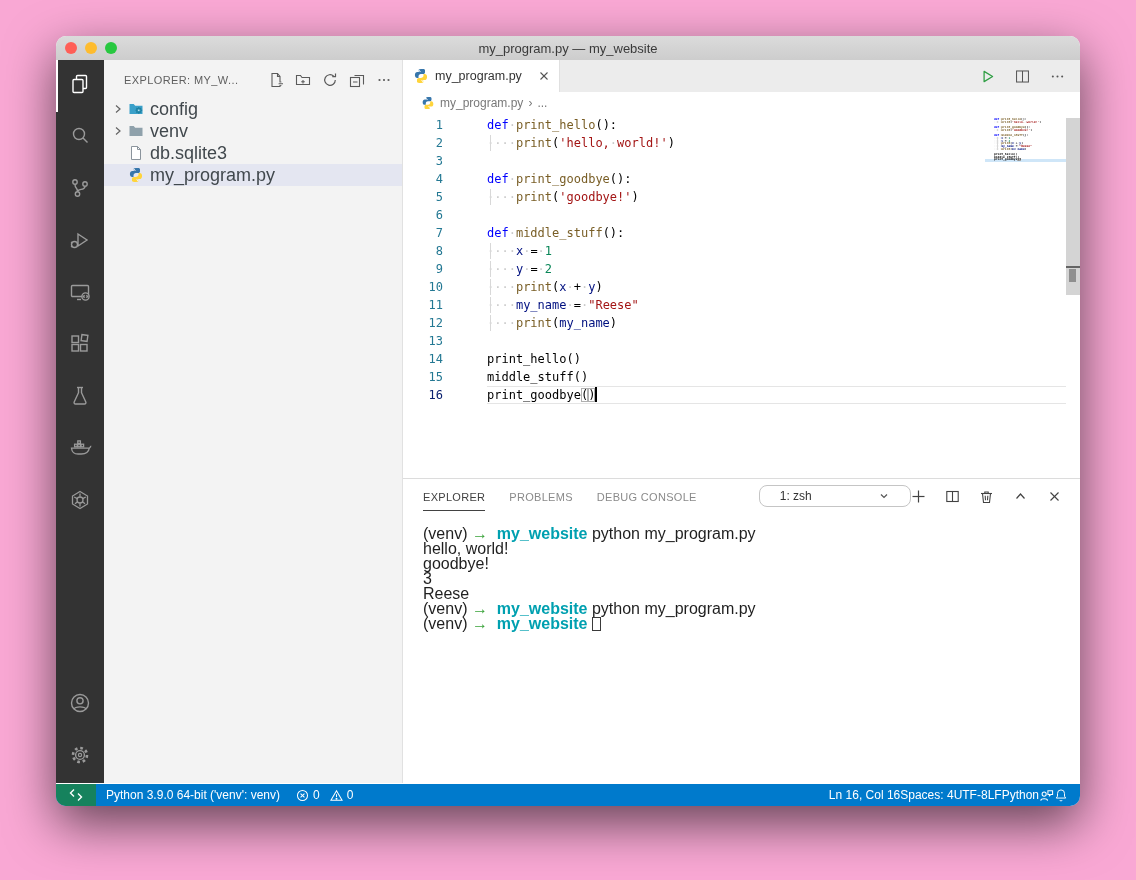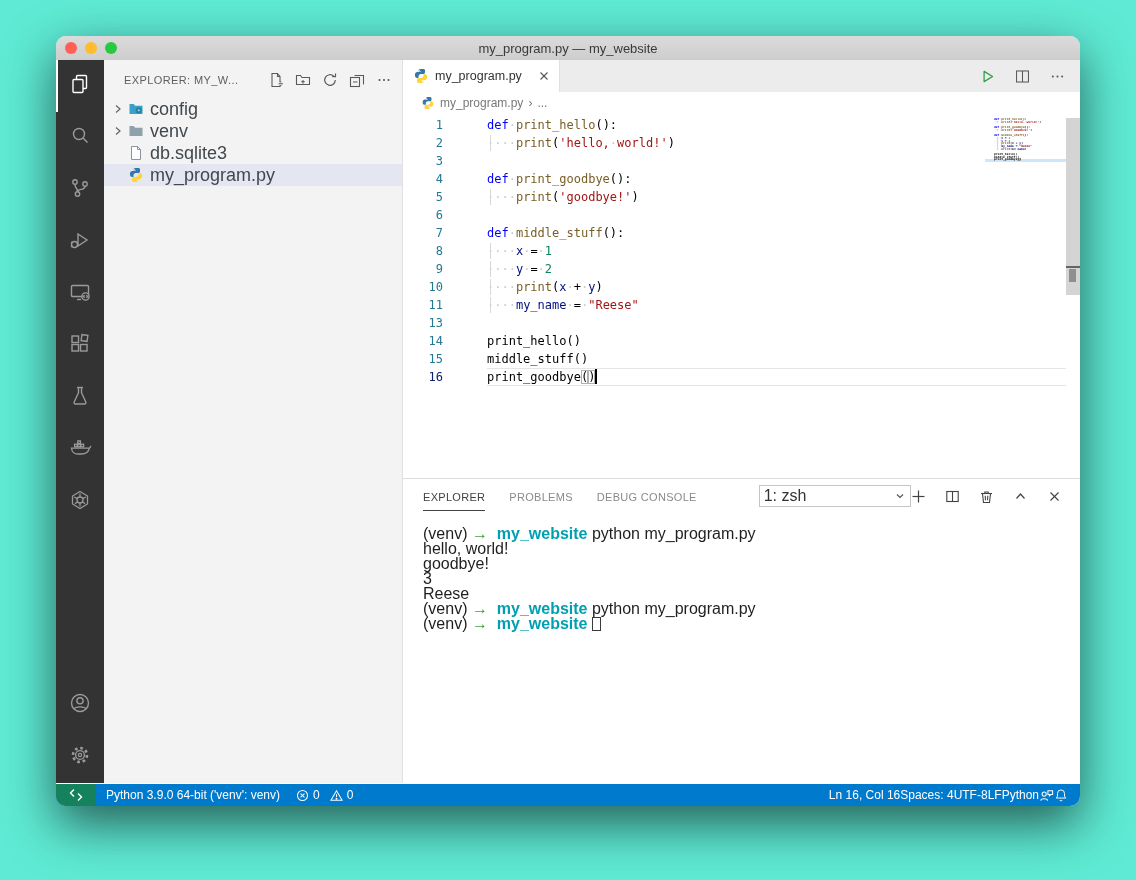--- a/index.html
+++ b/index.html
@@ -1,16 +1,16 @@
 <!DOCTYPE html>
 <html><head>
 <meta charset="utf-8">
 <style>
   html,body{margin:0;padding:0;background:#000;}
-  .stage{position:relative;width:1136px;height:880px;background:#5eead4;overflow:hidden;font-family:"Liberation Sans",sans-serif;}
+  .stage{position:relative;width:1136px;height:880px;background:#f9a8d4;overflow:hidden;font-family:"Liberation Sans",sans-serif;}
   .window{position:absolute;left:56px;top:36px;width:1024px;height:770px;background:#fff;border-radius:10px;overflow:hidden;box-shadow:0 18px 50px rgba(0,0,0,.6);}
   
   .titlebar{position:absolute;left:0;top:0;right:0;height:24px;background:linear-gradient(#dbdbdb,#cdcdcd);border-bottom:1px solid #b4b4b4;display:flex;align-items:center;justify-content:center;font-size:13px;color:#3a3a3a;}
   .lights{position:absolute;left:9px;top:6px;display:flex;gap:8px;}
   .light{width:12px;height:12px;border-radius:50%;}
   .light.red{background:#ff5f57;}.light.yellow{background:#febc2e;}.light.green{background:#28c840;}
   
   .main{position:absolute;left:0;top:24px;right:0;bottom:23px;display:flex;}
   .activitybar{width:48px;background:#333333;flex:none;display:flex;flex-direction:column;align-items:stretch;}
   .ab-item{height:52px;display:flex;align-items:center;justify-content:center;color:#9a9a9a;position:relative;}
@@ -60,21 +60,21 @@
   .mini-hl{position:absolute;left:0;right:0;top:40.5px;height:3px;background:#cfe6f8;}
   .scrollbar{position:absolute;top:0;right:0;width:14px;bottom:0;z-index:5;}
   .sb-thumb{position:absolute;left:0;right:0;top:4px;height:177px;background:#b9b9b9;opacity:.62;}
   .sb-marker{position:absolute;left:0;right:0;top:152px;height:2px;background:#646464;}
   .sb-knob{position:absolute;left:3px;width:7px;top:155px;height:13px;background:#8f8f8f;}
   
   .panel{height:305px;flex:none;border-top:1px solid #dcdcdc;background:#fff;display:flex;flex-direction:column;box-sizing:border-box;}
   .panel-header{height:34px;flex:none;display:flex;align-items:center;padding:0 18px 0 20px;}
   .ptab{font-size:11px;letter-spacing:.3px;color:#8a8a8a;margin-right:24px;padding:9px 0 7px;border-bottom:1px solid transparent;}
   .ptab.active{color:#424242;border-bottom-color:#424242;}
-  .shell-select{margin-left:38px;width:152px;height:22px;box-sizing:border-box;border:1px solid #c5c5c5;border-radius:0;background:#fff;display:flex;align-items:center;padding:0 4px;font-size:16px;color:#333;}
+  .shell-select{margin-left:38px;width:152px;height:22px;box-sizing:border-box;border:1px solid #c5c5c5;border-radius:8px;background:#fff;display:flex;align-items:center;padding:0 20px;font-size:12px;color:#333;}
   .shell-chev{margin-left:auto;color:#555;display:flex;}
   .panel-actions{margin-left:auto;display:flex;gap:19px;align-items:center;color:#424242;}
   .panel-actions svg{width:15px;height:15px;display:block;}
   .panel-content{flex:1;padding:13px 0 4px 20px;font-family:Liberation Sans, sans-serif;font-size:16px;line-height:15px;color:#1f1f1f;}
   .t-line{white-space:pre;}
   .t-g{color:#3aa33a;}
   .t-c{color:#00a0b0;font-weight:bold;}
   .t-cursor{display:inline-block;width:7px;height:12px;border:1.5px solid #3a3a3a;vertical-align:-2px;}
   
   .statusbar{position:absolute;left:0;right:0;bottom:0;height:22px;background:#007acc;color:#fff;display:flex;align-items:center;font-size:12px;}
@@ -348,20 +348,21 @@
               <div class="code-line"><span class="gutter">2</span><span class="lc"><span class="tk-wsi">····</span><span class="tk-fn">print</span><span class="tk-tx">(</span><span class="tk-str">'hello,</span><span class="tk-ws">·</span><span class="tk-str">world!'</span><span class="tk-tx">)</span></span></div>
               <div class="code-line"><span class="gutter">3</span><span class="lc"></span></div>
               <div class="code-line"><span class="gutter">4</span><span class="lc"><span class="tk-kw">def</span><span class="tk-ws">·</span><span class="tk-fn">print_goodbye</span><span class="tk-tx">():</span></span></div>
               <div class="code-line"><span class="gutter">5</span><span class="lc"><span class="tk-wsi">····</span><span class="tk-fn">print</span><span class="tk-tx">(</span><span class="tk-str">'goodbye!'</span><span class="tk-tx">)</span></span></div>
               <div class="code-line"><span class="gutter">6</span><span class="lc"></span></div>
               <div class="code-line"><span class="gutter">7</span><span class="lc"><span class="tk-kw">def</span><span class="tk-ws">·</span><span class="tk-fn">middle_stuff</span><span class="tk-tx">():</span></span></div>
               <div class="code-line"><span class="gutter">8</span><span class="lc"><span class="tk-wsi">····</span><span class="tk-var">x</span><span class="tk-ws">·</span><span class="tk-tx">=</span><span class="tk-ws">·</span><span class="tk-num">1</span></span></div>
               <div class="code-line"><span class="gutter">9</span><span class="lc"><span class="tk-wsi">····</span><span class="tk-var">y</span><span class="tk-ws">·</span><span class="tk-tx">=</span><span class="tk-ws">·</span><span class="tk-num">2</span></span></div>
               <div class="code-line"><span class="gutter">10</span><span class="lc"><span class="tk-wsi">····</span><span class="tk-fn">print</span><span class="tk-tx">(</span><span class="tk-var">x</span><span class="tk-ws">·</span><span class="tk-tx">+</span><span class="tk-ws">·</span><span class="tk-var">y</span><span class="tk-tx">)</span></span></div>
               <div class="code-line"><span class="gutter">11</span><span class="lc"><span class="tk-wsi">····</span><span class="tk-var">my_name</span><span class="tk-ws">·</span><span class="tk-tx">=</span><span class="tk-ws">·</span><span class="tk-str">"Reese"</span></span></div>
+              <div class="code-line"><span class="gutter">12</span><span class="lc"><span class="tk-wsi">····</span><span class="tk-fn">print</span><span class="tk-tx">(</span><span class="tk-var">my_name</span><span class="tk-tx">)</span></span></div>
               <div class="code-line"><span class="gutter">13</span><span class="lc"></span></div>
               <div class="code-line"><span class="gutter">14</span><span class="lc"><span class="tk-tx">print_hello()</span></span></div>
               <div class="code-line"><span class="gutter">15</span><span class="lc"><span class="tk-tx">middle_stuff()</span></span></div>
               <div class="code-line"><span class="gutter cur">16</span><span class="lc current"><span class="tk-tx">print_goodbye</span><span class="tk-brk">(</span><span class="tk-brk">)</span><span class="tk-caret"></span></span></div>
             </div>
           <div class="minimap">
             <div class="mini-hl"></div>
             <div id="minimap-code">
                 <div class="mini-line"><span class="tk-kw">def</span><span class="tk-ws">·</span><span class="tk-fn">print_hello</span><span class="tk-tx">():</span></div>
                 <div class="mini-line"><span class="tk-wsi">····</span><span class="tk-fn">print</span><span class="tk-tx">(</span><span class="tk-str">'hello,</span><span class="tk-ws">·</span><span class="tk-str">world!'</span><span class="tk-tx">)</span></div>

